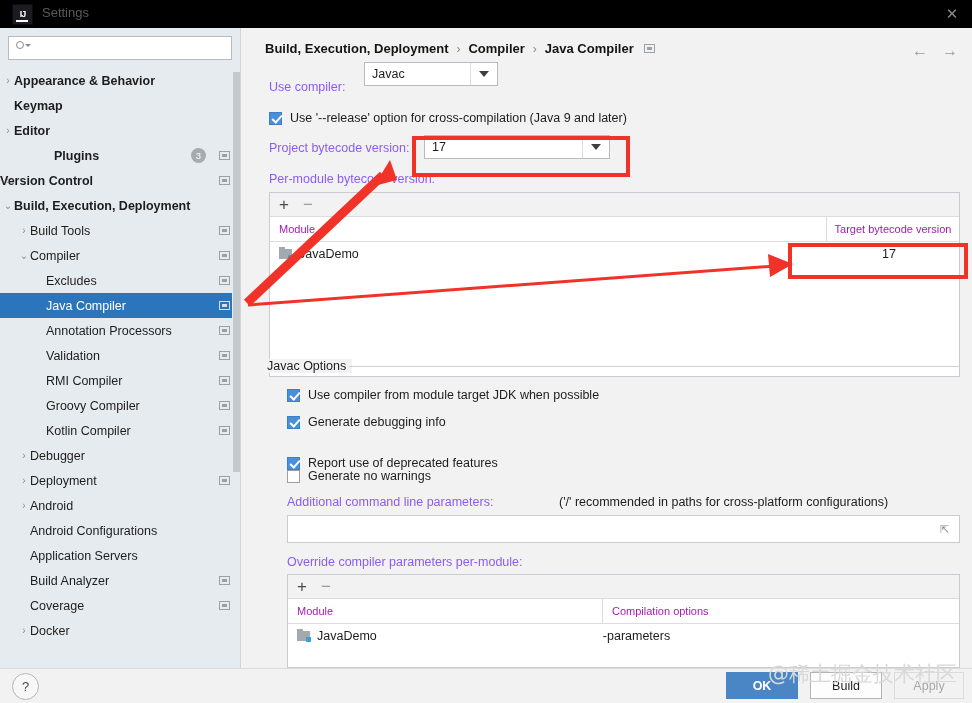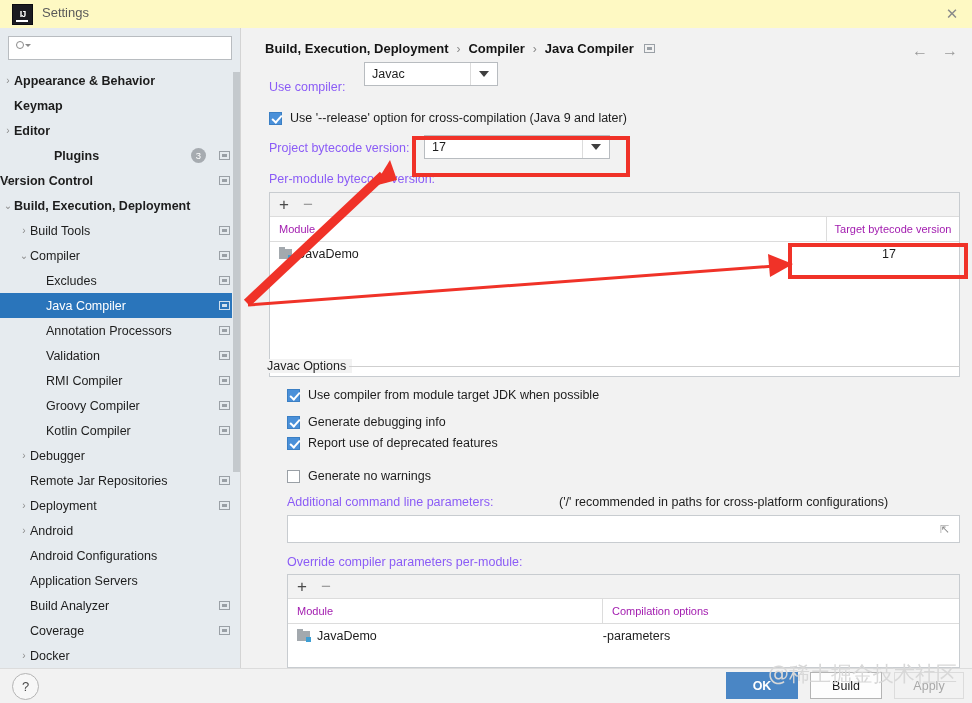--- a/index.html
+++ b/index.html
@@ -7,21 +7,21 @@
     width:972px;height:703px;overflow:hidden;
     font-family:"Liberation Sans", sans-serif;
     font-size:12.5px;
     color:#1d1d1d;
     background:#f2f2f2;
     -webkit-font-smoothing:antialiased;
   }
   .win{position:relative;width:972px;height:703px;background:#f2f2f2;}
 
   
-  .titlebar{position:absolute;left:0;top:0;width:972px;height:28px;background:#fef9c3;
+  .titlebar{position:absolute;left:0;top:0;width:972px;height:28px;background:#000000;
             border-bottom:1px solid #e2e2e2;}
   .ij-logo{position:absolute;left:12px;top:4px;width:19px;height:19px;background:#1b1b21;
            border:1px solid #0c0c10;display:flex;align-items:center;justify-content:center;}
   .ij-logo span{color:#fff;font-size:9px;font-weight:bold;letter-spacing:-1px;
                 font-family:"Liberation Sans",sans-serif;line-height:1;}
   .ij-logo i{position:absolute;left:3px;bottom:2px;width:12px;height:2px;background:#fff;font-style:normal;}
   .title-text{position:absolute;left:42px;top:5px;font-size:13px;color:#5a5a5a;}
   .close-x{position:absolute;right:10px;top:4px;width:20px;height:20px;color:#8a8a8a;
            font-size:15px;display:flex;align-items:center;justify-content:center;cursor:default;}
 
@@ -215,24 +215,20 @@
         </div>
         <div class="trow">
           <span class="tlabel" style="margin-left: 46px;">Kotlin Compiler</span>
           <span class="scr-ico"></span>
         </div>
         <div class="trow">
           <span class="chev" style="left: 18px;">›</span>
           <span class="tlabel" style="margin-left: 30px;">Debugger</span>
         </div>
         <div class="trow">
-          <span class="tlabel" style="margin-left: 30px;">Remote Jar Repositories</span>
-          <span class="scr-ico"></span>
-        </div>
-        <div class="trow">
           <span class="chev" style="left: 18px;">›</span>
           <span class="tlabel" style="margin-left: 30px;">Deployment</span>
           <span class="scr-ico"></span>
         </div>
         <div class="trow">
           <span class="chev" style="left: 18px;">›</span>
           <span class="tlabel" style="margin-left: 30px;">Android</span>
         </div>
         <div class="trow">
           <span class="tlabel" style="margin-left: 30px;">Android Configurations</span>
@@ -319,21 +315,21 @@
     <div class="fs-line" style="left:108px;top:338px;width:611px;"></div>
 
     <div class="cb on" style="left:46px;top:360px;">
       <span class="box"></span>
       <span class="txt">Use compiler from module target JDK when possible</span>
     </div>
     <div class="cb on" style="left:46px;top:387px;">
       <span class="box"></span>
       <span class="txt">Generate debugging info</span>
     </div>
-    <div class="cb on" style="left:46px;top:408px;">
+    <div class="cb on" style="left:46px;top:428px;">
       <span class="box"></span>
       <span class="txt">Report use of deprecated features</span>
     </div>
     <div class="cb" style="left:46px;top:441px;">
       <span class="box"></span>
       <span class="txt">Generate no warnings</span>
     </div>
 
     <div class="lbl" style="left:46px;top:467px;">Additional command line parameters:</div>
     <div class="lbl" style="left:318px;top:467px;color:#1d1d1d;">('/' recommended in paths for cross-platform configurations)</div>

